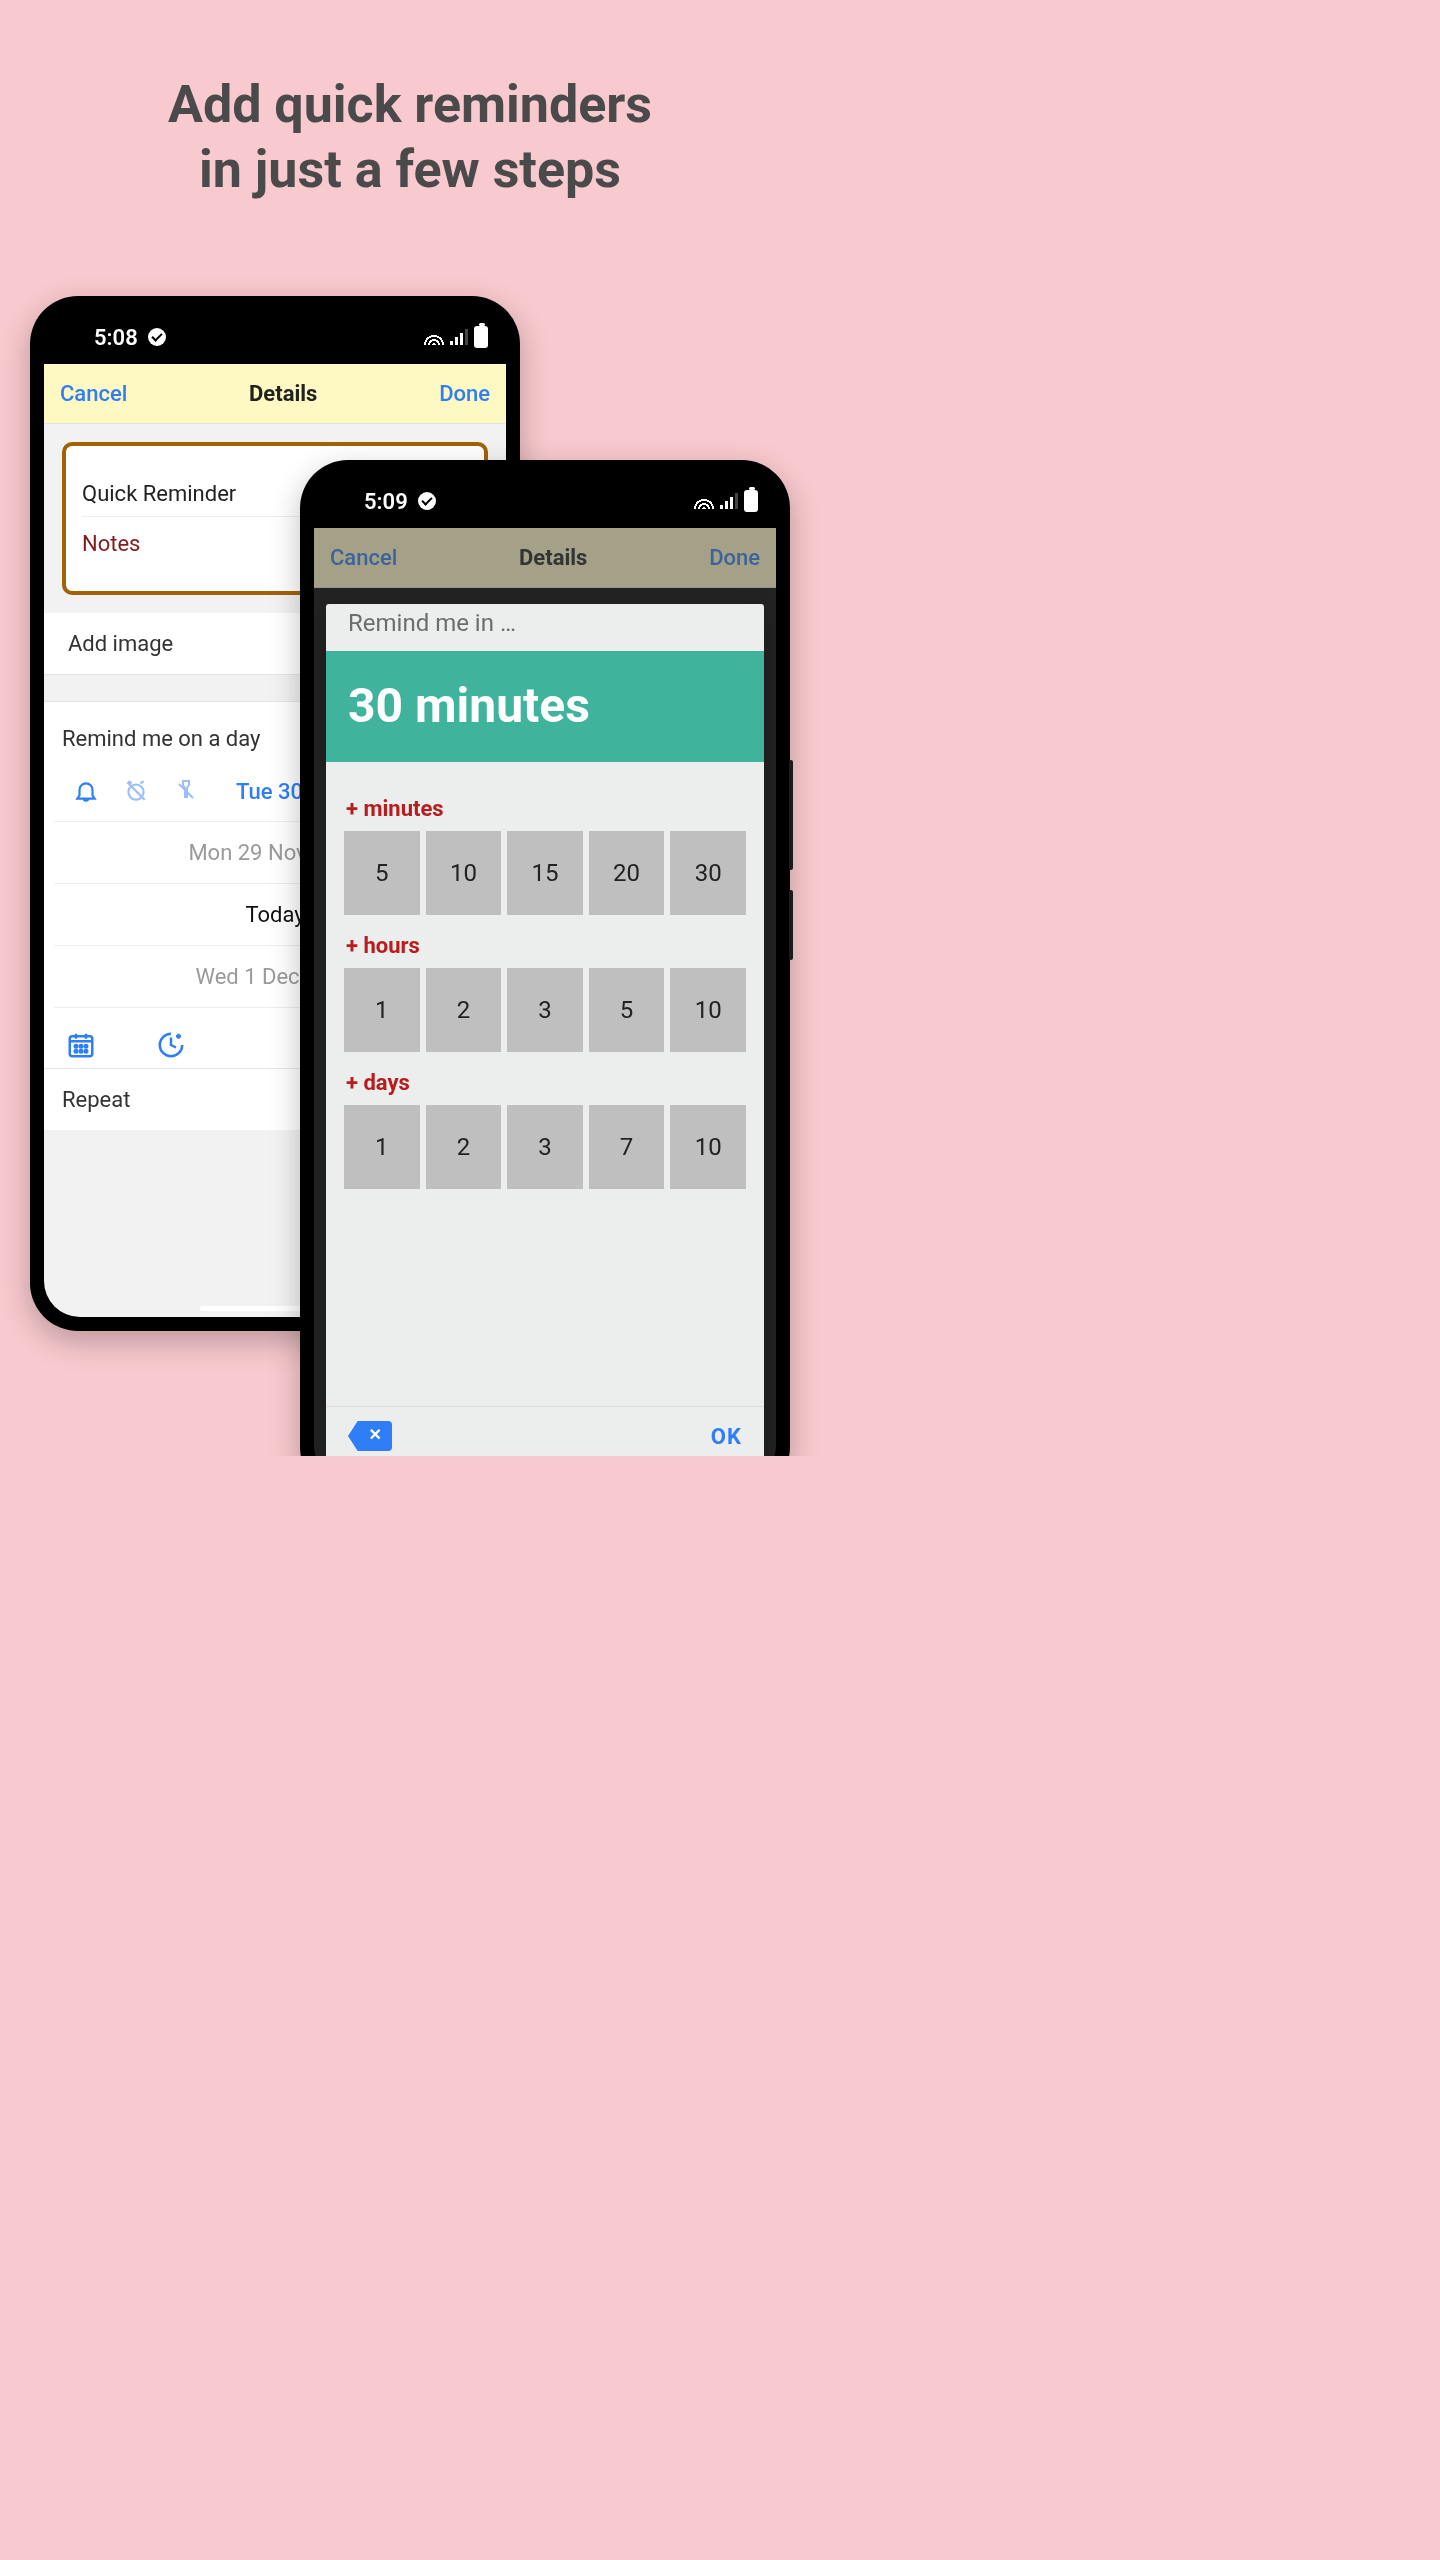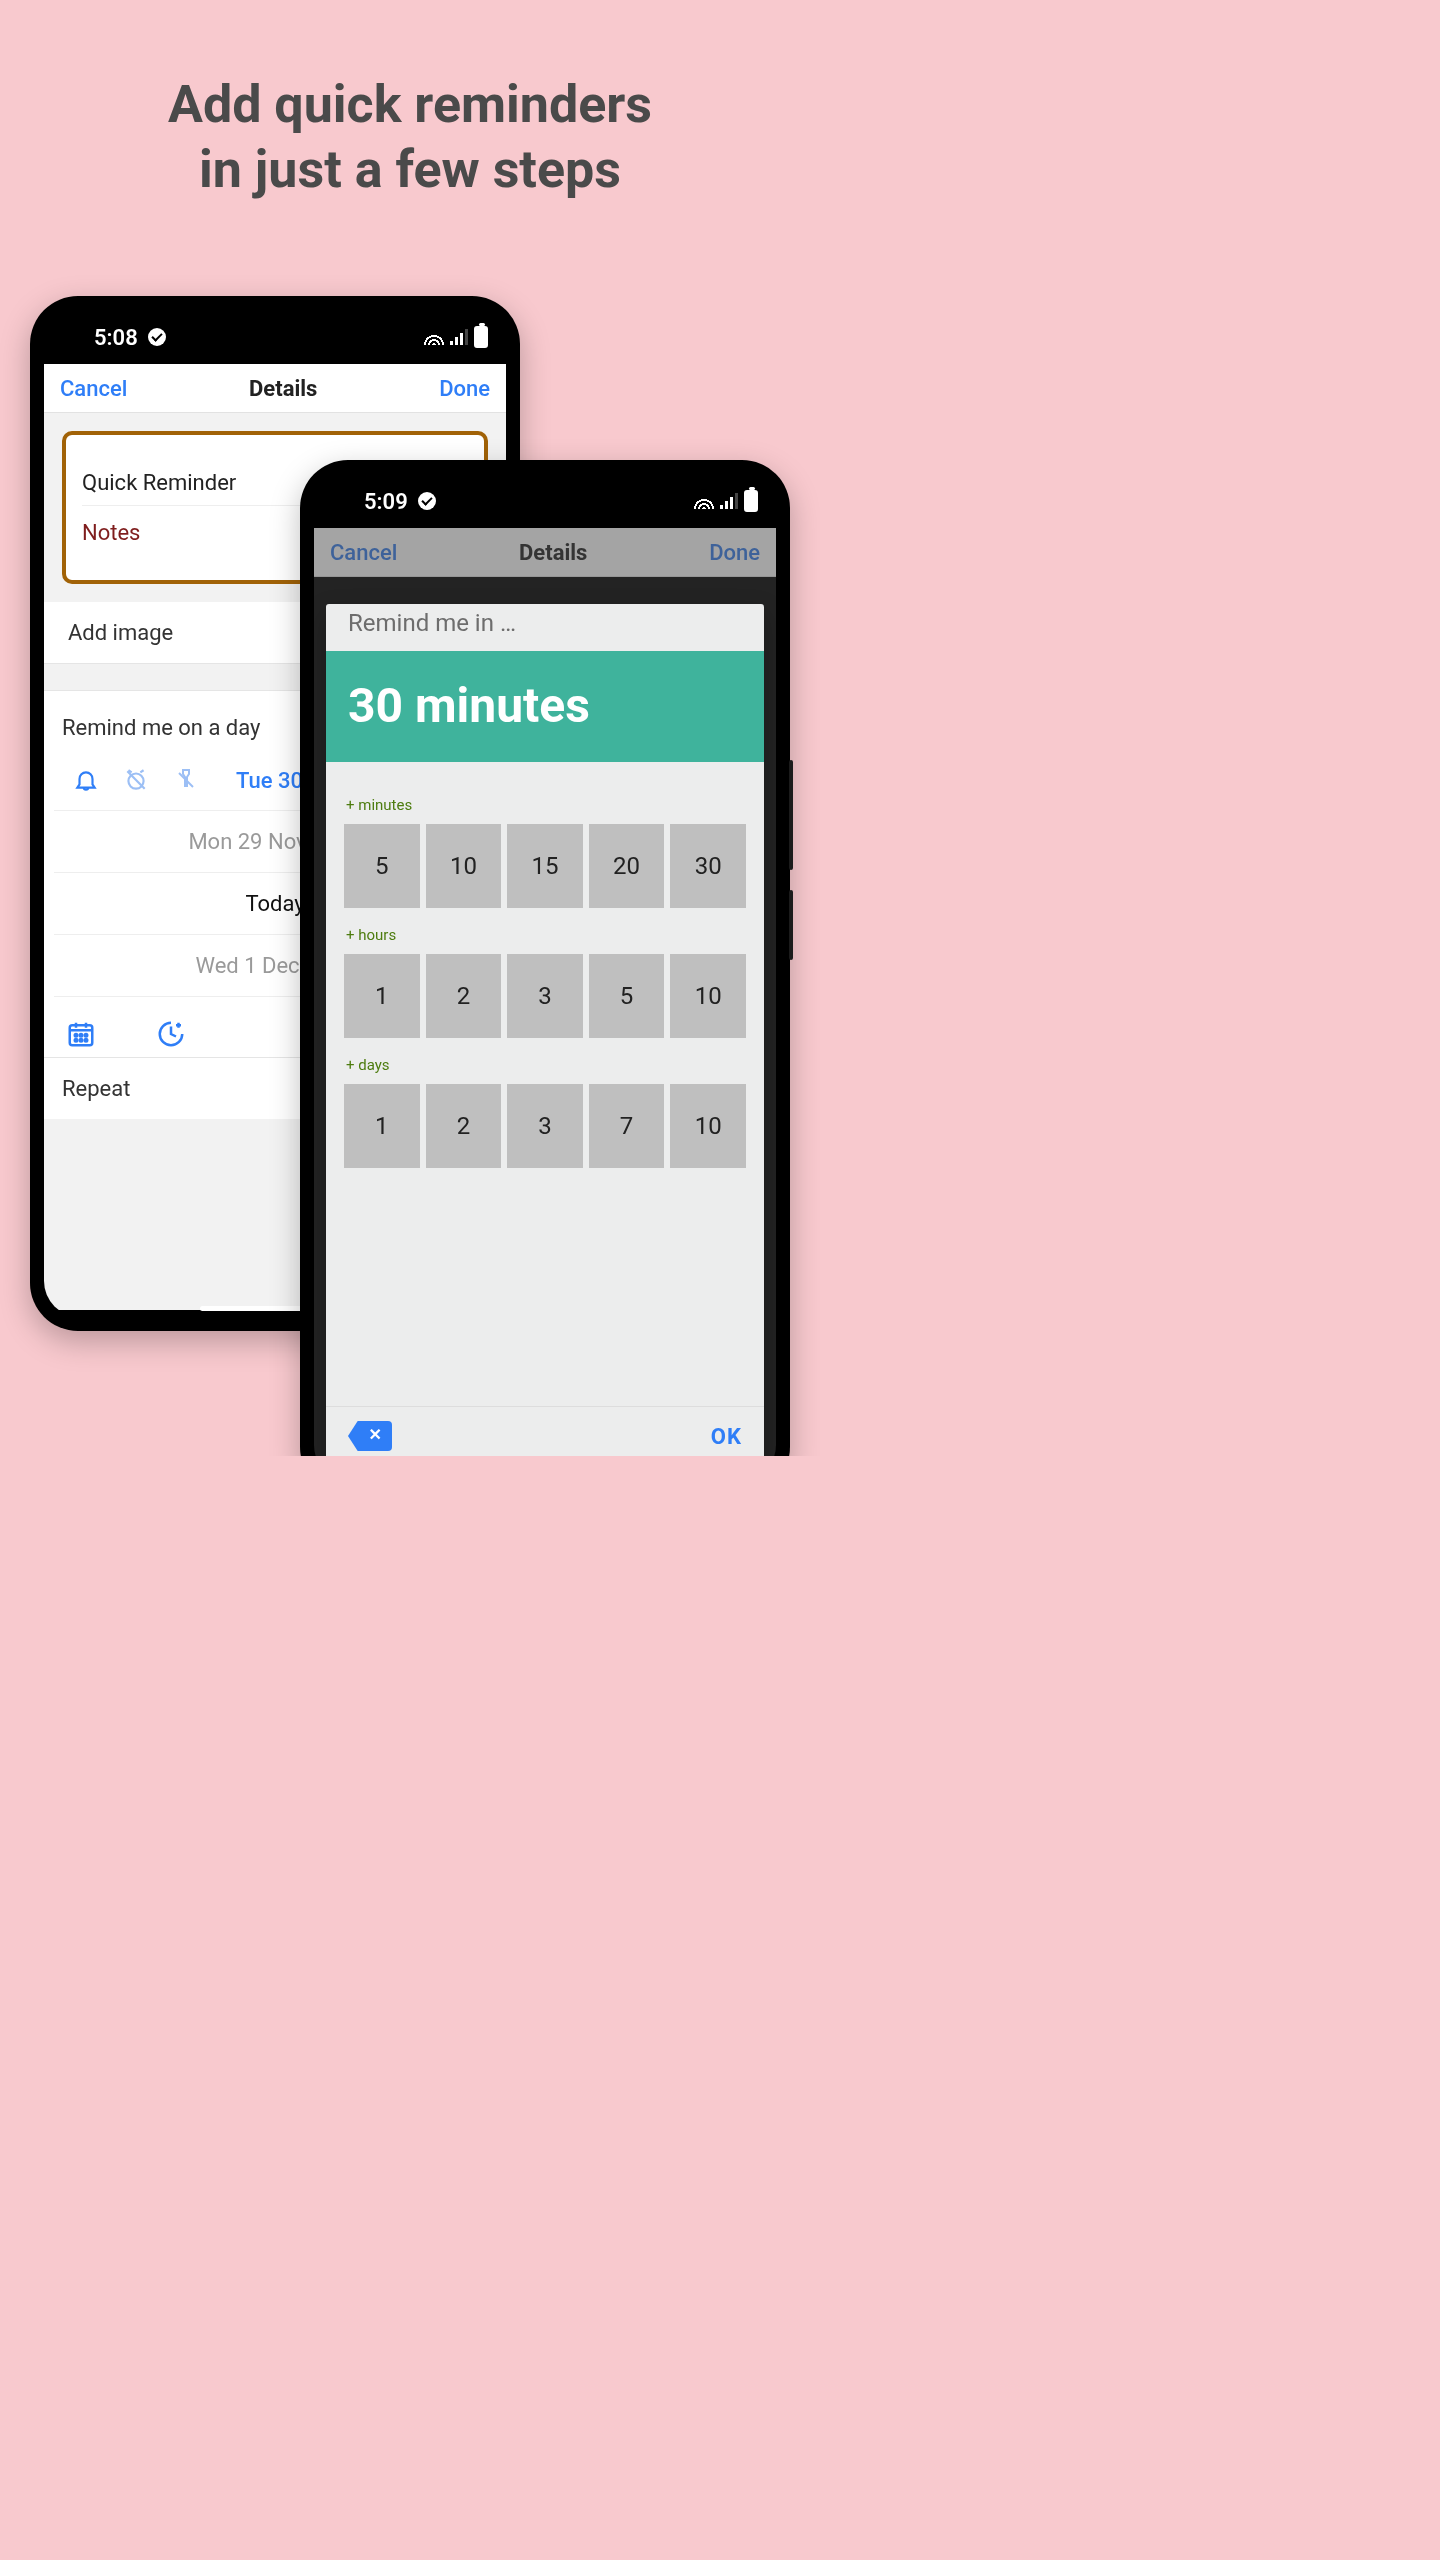--- a/index.html
+++ b/index.html
@@ -83,21 +83,21 @@
       linear-gradient(#444,#444) 15px 0/3px 16px no-repeat;
   }
   .batt {
     width:14px; height:22px; border:2px solid #fff; border-radius:3px; position:relative; background:#fff;
   }
   .batt::before{
     content:""; position:absolute; top:-5px; left:3px; width:6px; height:3px; background:#fff; border-radius:2px;
   }
   
   .navbar {
-    background:#ffffff; height:49px; display:flex; align-items:center; justify-content:space-between;
+    background:#fef9c3; height:60px; display:flex; align-items:center; justify-content:space-between;
     padding:0 16px; border-bottom:1px solid #e2e2e2;
   }
   .navbar .nav-btn { color:#2f7ef7; font-size:22px; font-weight:500; }
   .navbar .nav-title { color:#222; font-size:22px; font-weight:700; }
   .app-body { background:#f2f2f2; height: calc(100% - 110px); overflow:hidden; }
   .card {
     background:#fff; margin:18px; border:4px solid #a16207; border-radius:10px; padding:19px 16px;
   }
   .field-title {
     font-size:22px; color:#222; padding:16px 0 10px; border-bottom:1px solid #eee;
@@ -135,21 +135,21 @@
     position:absolute; top:130px; left:12px; right:12px; bottom:12px;
     background:#eceded; border-radius:3px; box-shadow:0 10px 25px rgba(0,0,0,.25);
     display:flex; flex-direction:column;
   }
   .modal-header{ padding:5px 22px 14px; font-size:24px; color:#6d6d6d;}
   .modal-hero{
     background:#3fb39c; color:#fff; font-size:48px; font-weight:700;
     padding:26px 22px 28px;
   }
   .modal-content{ flex:1; overflow:auto; padding:24px 18px 0;}
-  .group-label{ font-size:15px; color:#4d7c0f; margin:10px 0 10px 2px;}
+  .group-label{ font-size:22px; color:#b91c1c; margin:10px 0 10px 2px;font-weight:bold;}
   .chips{ display:flex; gap:6px; margin-bottom:18px;}
   .chip{
     flex:1 1 0; background:#bfbfbf; color:#222; font-size:24px; height:84px;
     display:flex; align-items:center; justify-content:center;
   }
   .modal-footer{
     border-top:1px solid #ddd; display:flex; align-items:center; justify-content:space-between;
     padding:14px 22px 18px;
   }
   .backspace{

